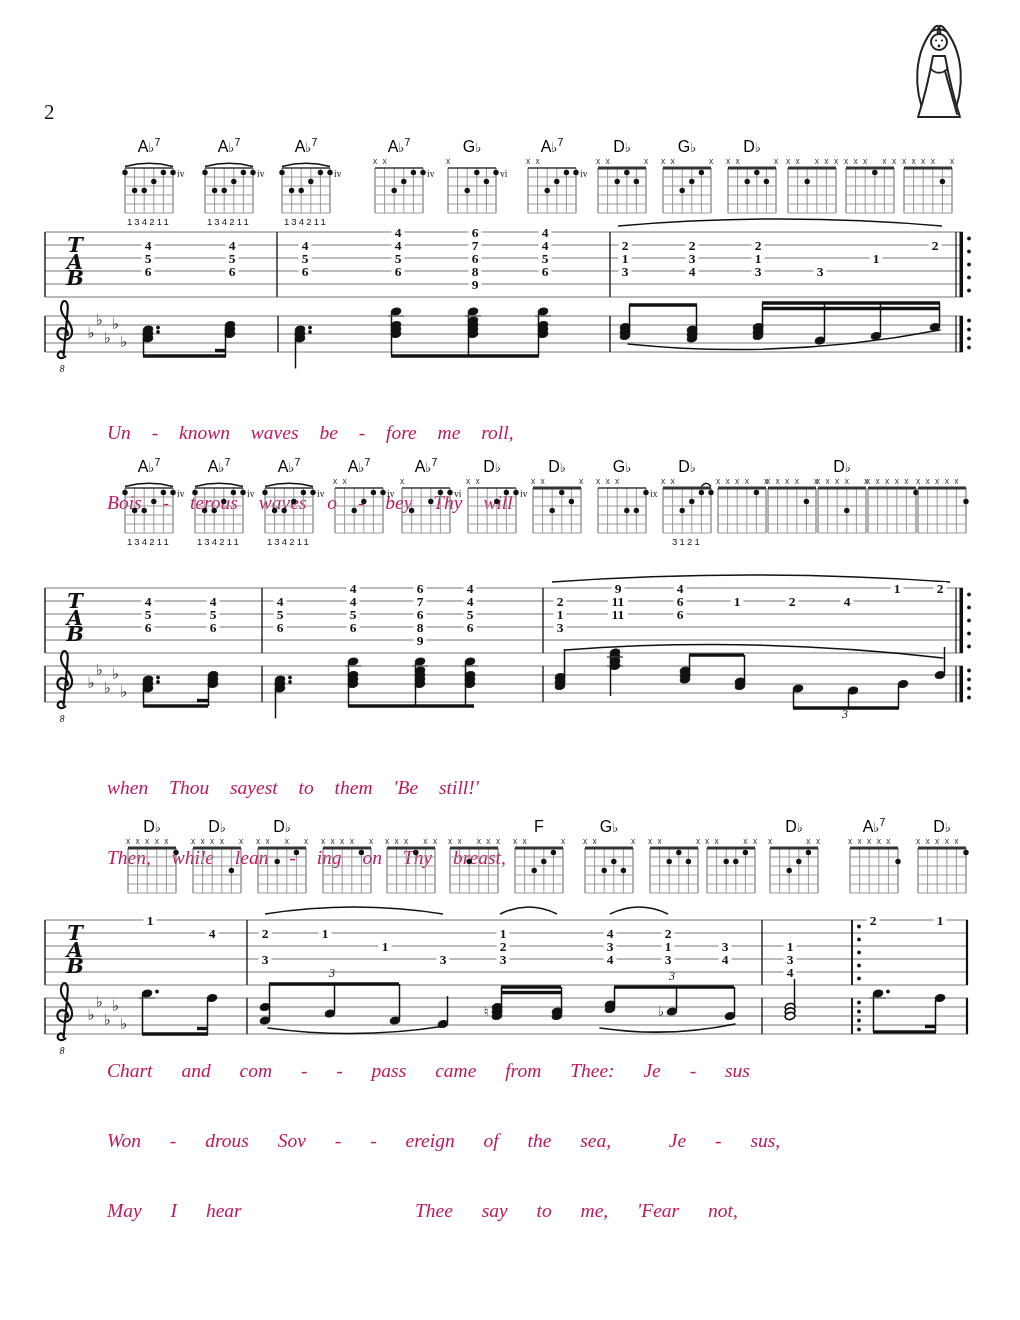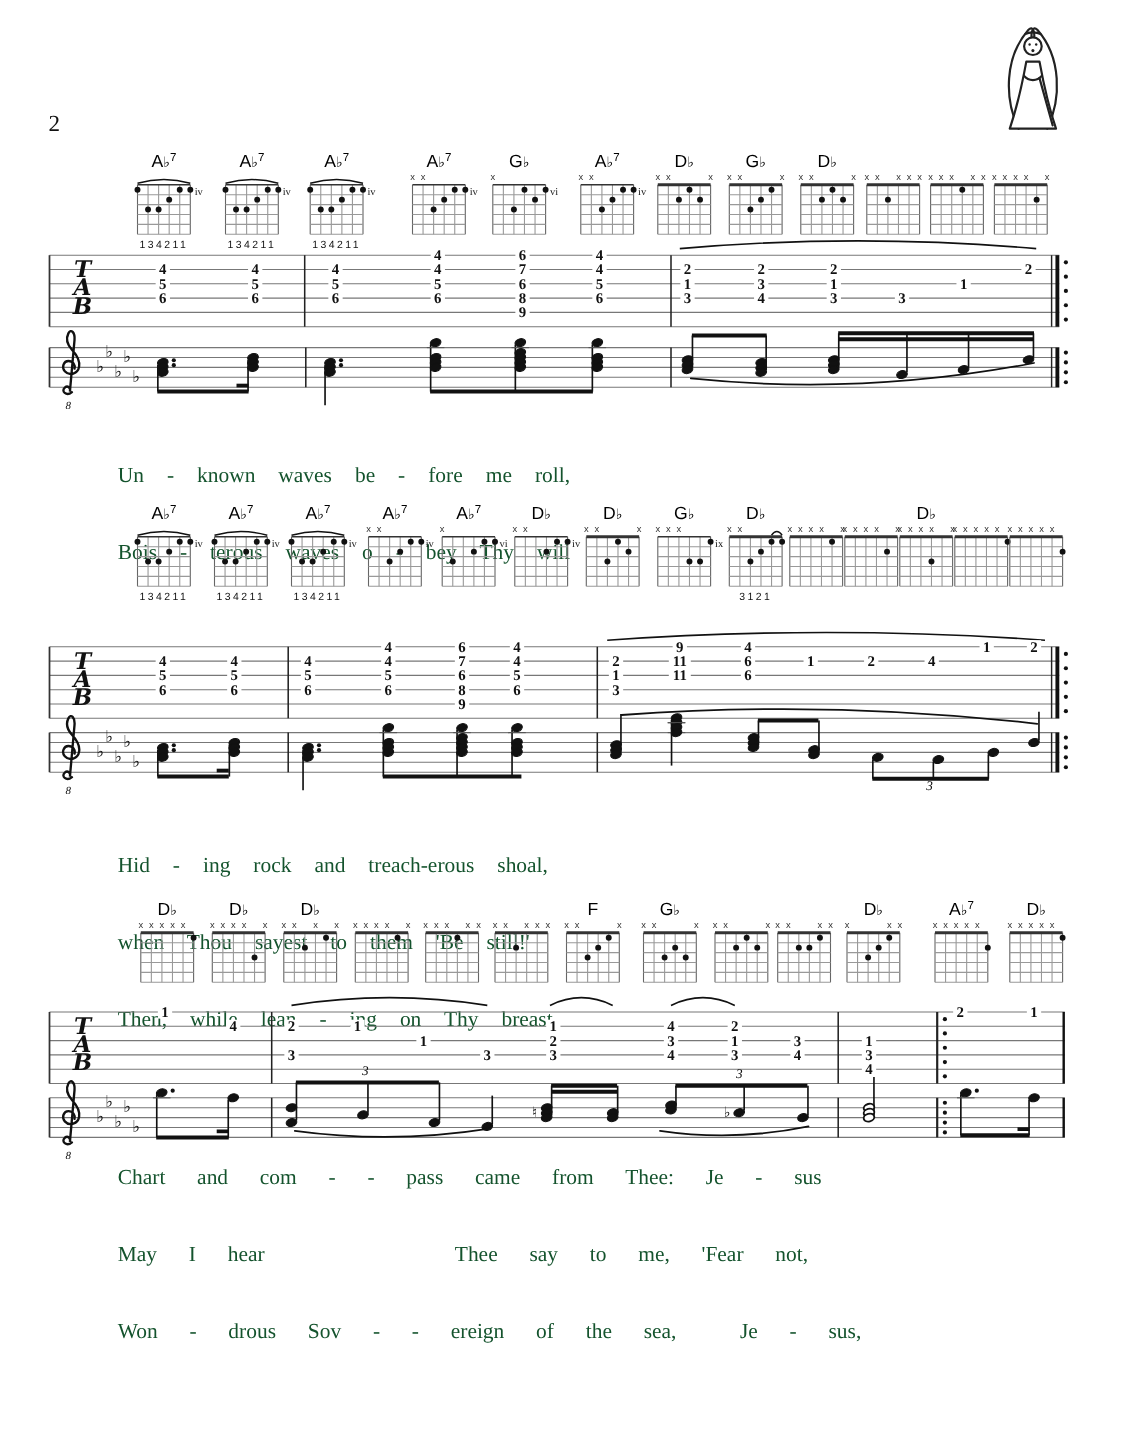--- a/index.html
+++ b/index.html
@@ -2,21 +2,21 @@
 <html><head>
 <meta charset="utf-8">
 <style>
   html,body{margin:0;padding:0;background:#e8e8e8;}
   #score{position:relative;width:1020px;height:1320px;background:#ffffff;margin:0 auto;
          font-family:"Liberation Serif", serif;color:#111;overflow:hidden;}
   #page-number{position:absolute;left:44px;top:100px;font-size:21px;font-family:"Liberation Serif",serif;}
   #angel{position:absolute;left:898px;top:20px;}
   .sys{position:absolute;left:0;top:0;width:1020px;}
   .lyrics{position:absolute;left:107px;width:890px;font-family:"Liberation Serif",serif;
-          font-size:19.5px;line-height:23.4px;white-space:pre-wrap;color:#14532d;}
+          font-size:19.5px;line-height:23.4px;white-space:pre-wrap;color:#be185d;font-style:italic;}
   .sys1 .lyrics,.sys2 .lyrics{word-spacing:16px;}
   .sys3 .lyrics{word-spacing:24px;}
   svg{display:block;}
 </style>
 </head>
 <body>
 
 <div id="score">
   <div id="page-number">2</div>
 
@@ -973,21 +973,20 @@
           <line x1="498" y1="44" x2="498" y2="80" stroke="#222" stroke-width="1.4"></line>
           <line x1="911" y1="44" x2="911" y2="80" stroke="#222" stroke-width="1.3"></line>
           <rect x="914.5" y="44" width="3.5" height="36" fill="#111"></rect>
           <circle cx="924" cy="48.5" r="1.9" fill="#111"></circle>
           <circle cx="924" cy="57.5" r="1.9" fill="#111"></circle>
           <circle cx="924" cy="66.5" r="1.9" fill="#111"></circle>
           <circle cx="924" cy="75.5" r="1.9" fill="#111"></circle>
         </svg>
       </div>
     <div class="lyrics" style="top:729px">
-      <div>Hid - ing rock and treach-erous shoal,</div>
       <div>when Thou sayest to them 'Be still!'</div>
       <div>Then, while lean - ing on Thy breast,</div>
     </div>
   </div>
 
   <div class="sys sys3">
     <div class="chord-row">
         <svg width="80" height="96" style="position: absolute; left: 128px; top: 812px; overflow: visible;">
           <text x="24" y="20" text-anchor="middle" fill="#000" font-family="&quot;Liberation Sans&quot;,&quot;DejaVu Sans&quot;,sans-serif" font-size="16"><tspan>D</tspan><tspan font-size="13">♭</tspan></text>
           <text x="0" y="32" fill="#333" font-size="8.5" text-anchor="middle" font-family="&quot;Liberation Sans&quot;,sans-serif" font-weight="normal" font-style="normal">x</text>
@@ -1403,17 +1402,17 @@
           <line x1="807" y1="44" x2="807" y2="80" stroke="#222" stroke-width="2"></line>
           <circle cx="814" cy="48.5" r="1.9" fill="#111"></circle>
           <circle cx="814" cy="57.5" r="1.9" fill="#111"></circle>
           <circle cx="814" cy="66.5" r="1.9" fill="#111"></circle>
           <circle cx="814" cy="75.5" r="1.9" fill="#111"></circle>
           <line x1="922" y1="44" x2="922" y2="80" stroke="#111" stroke-width="2.2"></line>
         </svg>
       </div>
     <div class="lyrics" style="top:1012px">
       <div>Chart and com - - pass came from Thee: Je - sus</div>
+      <div>Won - drous Sov - - ereign of the sea,  Je - sus,</div>
       <div>May I hear      Thee say to me, 'Fear not,</div>
-      <div>Won - drous Sov - - ereign of the sea,  Je - sus,</div>
     </div>
   </div>
 </div>
 
 </body></html>

